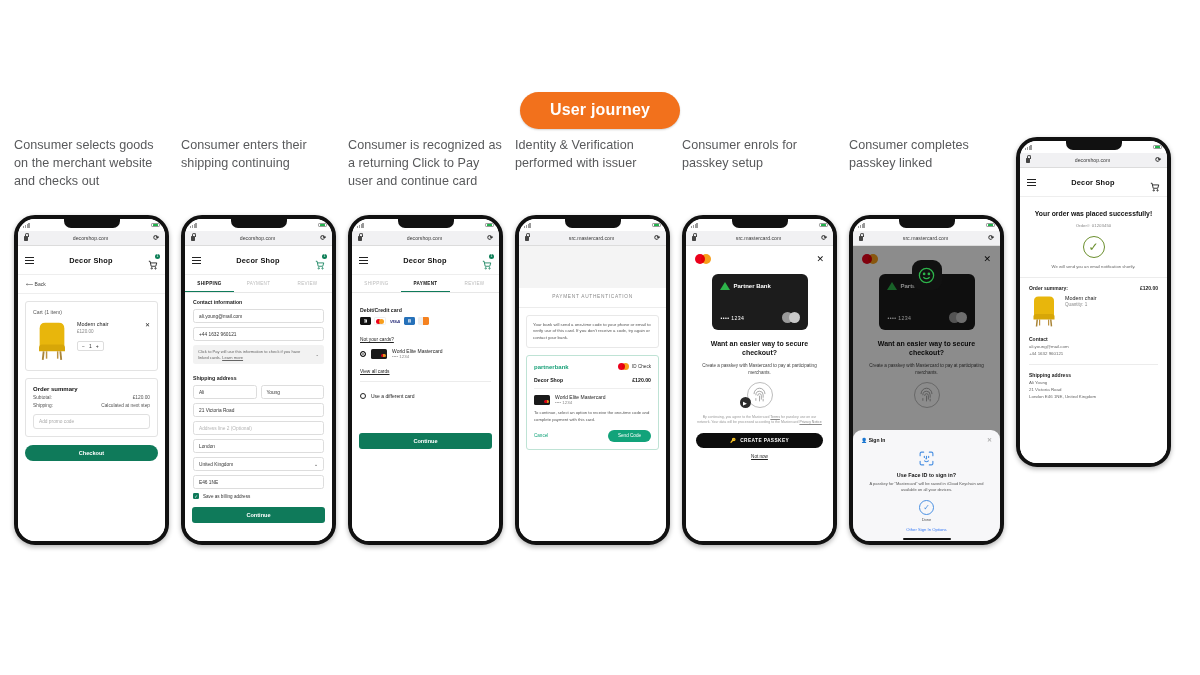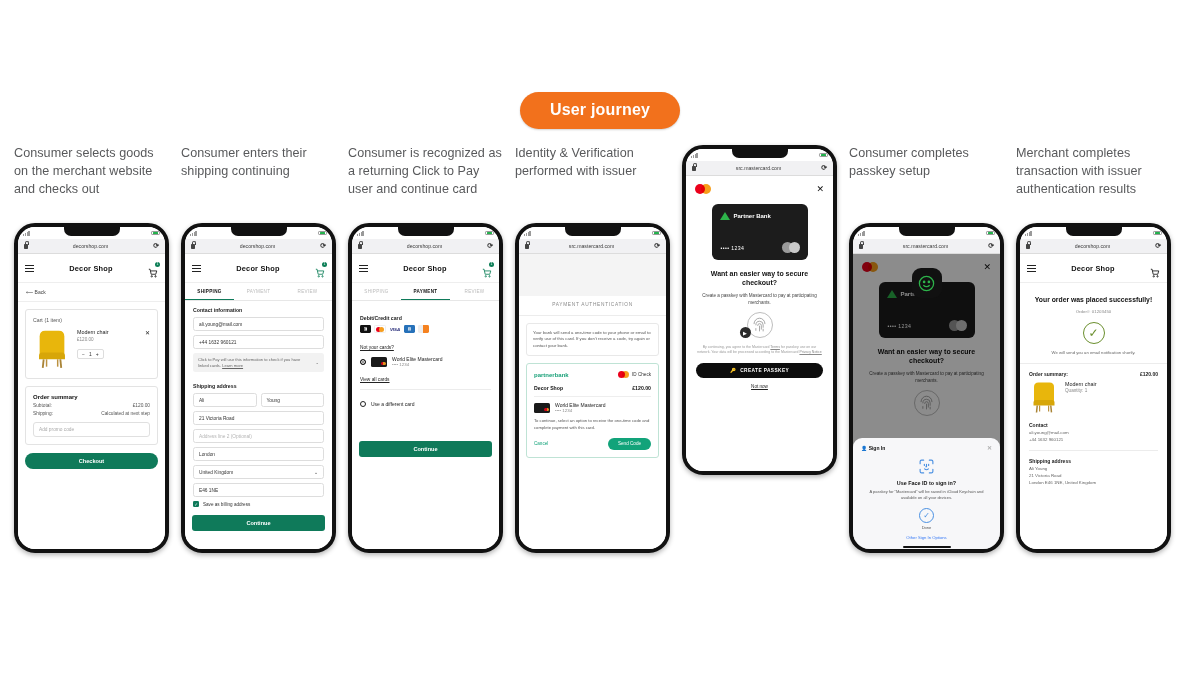--- a/index.html
+++ b/index.html
@@ -9,21 +9,21 @@
     font-family: "Liberation Sans", sans-serif;
     overflow: hidden;
     position: relative;
   }
   .badge-row { display:flex; justify-content:center; padding-top:92px; }
   .badge {
     background:#f2711c; color:#fff; border-radius:22px;
     padding:9px 30px 10px; font-size:16px; font-weight:700;
     letter-spacing:.2px; box-shadow:0 1px 2px rgba(0,0,0,.18);
   }
-  .columns { display:flex; padding:0 8px; margin-top:16px; }
+  .columns { display:flex; padding:0 8px; margin-top:8px; }
   .col { width:167px; flex:0 0 167px; padding:0 6px; }
   .col-head {
     font-size:12.6px; line-height:1.42; color:#58595b;
     font-weight:400; min-height:78px; letter-spacing:.05px;
   }
   
   .phone {
     position:relative; width:155px; height:330px;
     border:4px solid #111; border-radius:21px;
     background:#fff; overflow:hidden;
@@ -499,20 +499,21 @@
           <div style="display:flex;align-items:center;justify-content:space-between;margin-top:7px">
             <span class="cancel">Cancel</span>
             <span class="btn-sm">Send Code</span>
           </div>
         </div>
       </div>
     </div>
   </div>
 
   <div class="col">
+    <div class="col-head">Consumer enrols for passkey setup</div>
     <div class="phone">
       <div class="notch"></div>
       <div class="sbar">
         <span class="sig">
             <i></i>
             <i></i>
             <i></i>
             <i></i>
           </span>
         <span class="t">1:58 PM</span>
@@ -570,21 +571,21 @@
         <div class="btn-black">
           <span>🔑</span>
           <span>CREATE PASSKEY</span>
         </div>
         <div class="notnow">Not now</div>
       </div>
     </div>
   </div>
 
   <div class="col">
-    <div class="col-head">Consumer completes passkey setup</div>
+    <div class="col-head">Consumer completes passkey linked</div>
     <div class="phone">
       <div class="notch"></div>
       <div class="sbar">
         <span class="sig">
             <i></i>
             <i></i>
             <i></i>
             <i></i>
           </span>
         <span class="t">1:58 PM</span>
@@ -666,21 +667,20 @@
             <span class="donetxt">Done</span>
           </div>
           <div class="othersign">Other Sign In Options</div>
           <div class="homebar"></div>
         </div>
       </div>
     </div>
   </div>
 
   <div class="col">
-    <div class="col-head">Merchant completes transaction with issuer authentication results</div>
     <div class="phone">
       <div class="notch"></div>
       <div class="sbar">
         <span class="sig">
             <i></i>
             <i></i>
             <i></i>
             <i></i>
           </span>
         <span class="t">1:58 PM</span>

